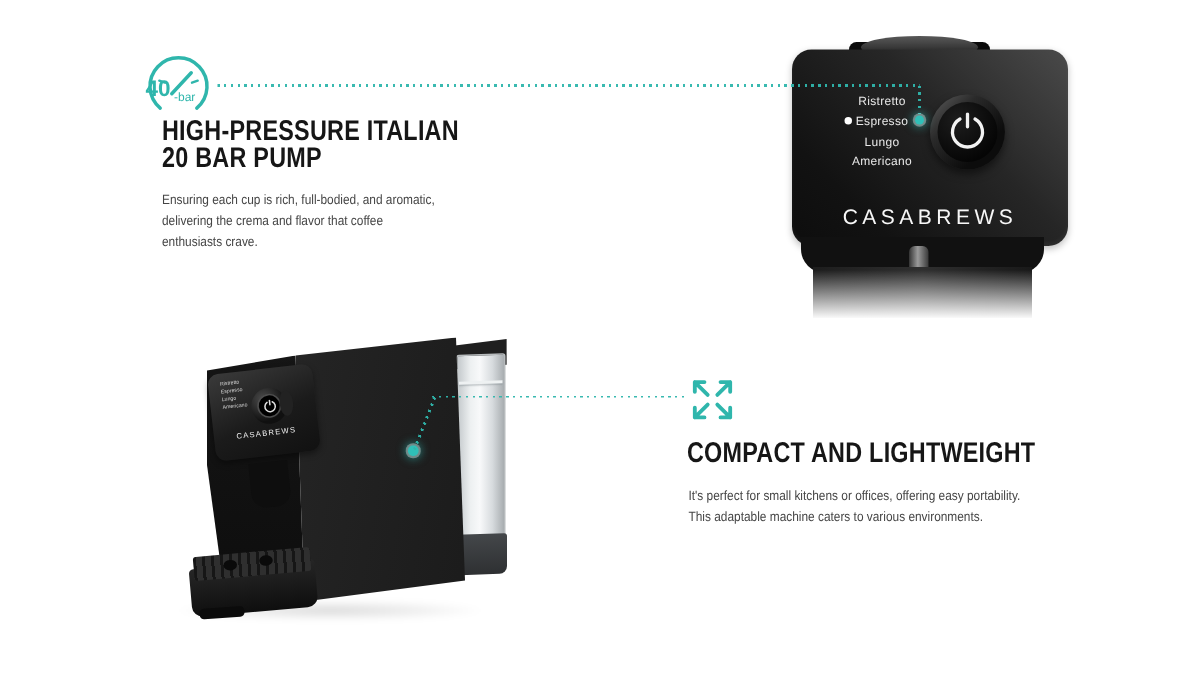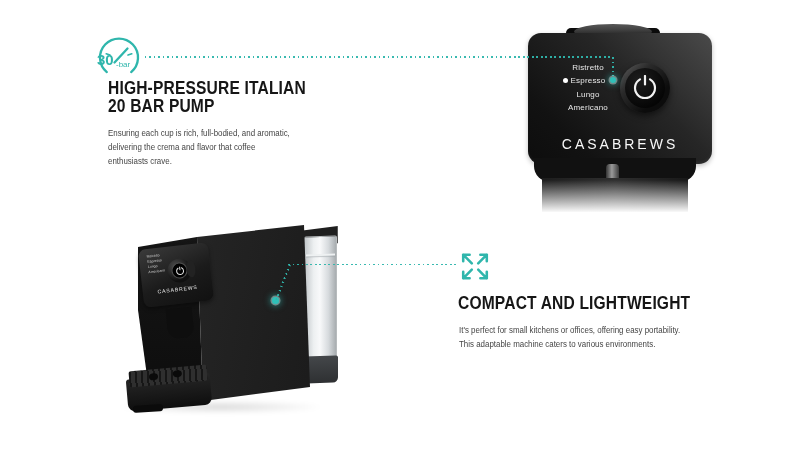--- a/index.html
+++ b/index.html
@@ -97,21 +97,21 @@
 <body>
 
 <div class="canvas">
 
   <svg class="abs" style="left:96px;top:36px;" width="46" height="42" viewBox="0 0 46 42">
     <path d="M 10.8 36.1 A 19 19 0 1 1 35.2 36.1" fill="none" stroke="#2fb6ac" stroke-width="2.3" stroke-linecap="round"></path>
     <line x1="10.2" y1="17.8" x2="14" y2="19.1" stroke="#2fb6ac" stroke-width="1.6" stroke-linecap="round"></line>
     <line x1="35.8" y1="17.8" x2="32" y2="19.1" stroke="#2fb6ac" stroke-width="1.6" stroke-linecap="round"></line>
     <line x1="18.5" y1="26.5" x2="31.5" y2="12.5" stroke="#2fb6ac" stroke-width="2.3" stroke-linecap="round"></line>
   </svg>
-  <div class="abs badge-num" style="left:97px;top:51px;">30</div>
+  <div class="abs badge-num" style="left:97px;top:51px;">40</div>
   <div class="abs badge-unit" style="left:116px;top:60px;">-bar</div>
 
   <div class="abs h1" style="left:108px;top:79px;">
     <div>HIGH-PRESSURE ITALIAN</div>
     <div>20 BAR PUMP</div>
   </div>
   <div class="abs body-txt" style="left:108px;top:126px;">
     <div>Ensuring each cup is rich, full-bodied, and aromatic,</div>
     <div>delivering the crema and flavor that coffee</div>
     <div>enthusiasts crave.</div>

